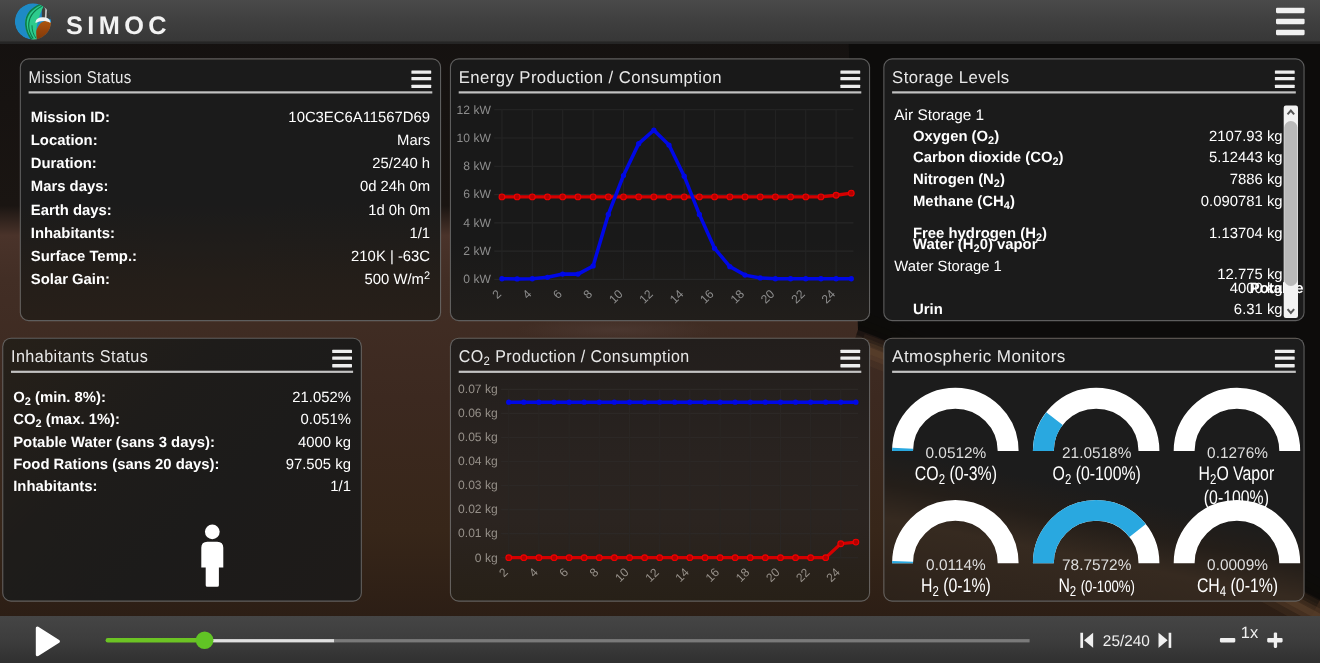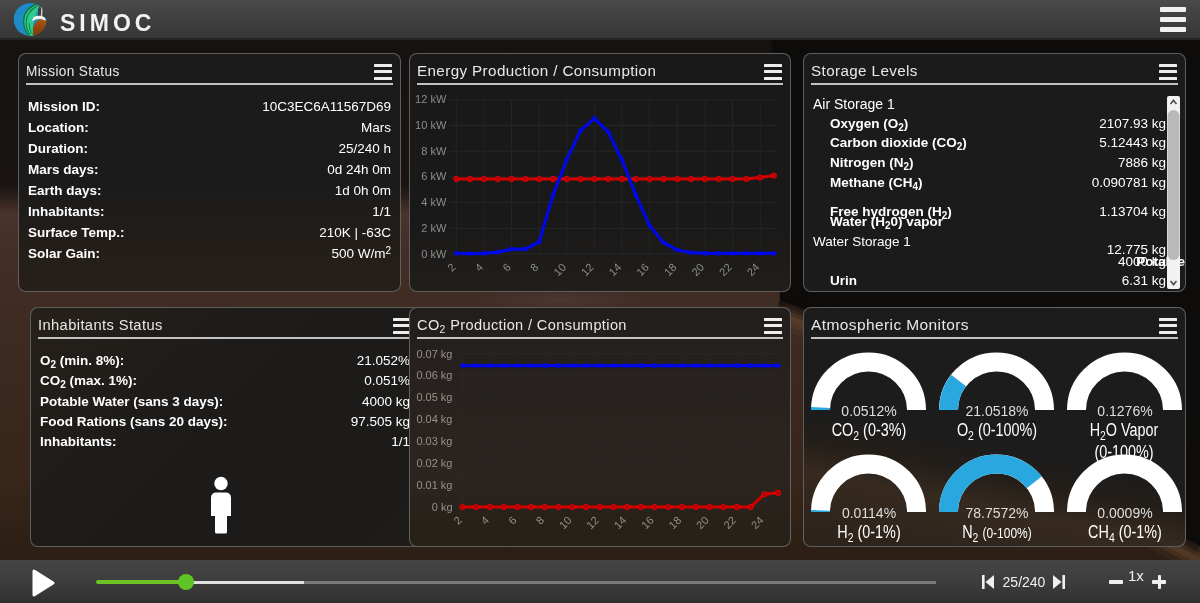--- a/index.html
+++ b/index.html
@@ -249,21 +249,21 @@
         <div style="position:absolute;left:26px;right:0;top:177.29999999999998px;height:20px;font-size:13.5px;font-weight:bold;">Urin<span style="position:absolute;right:19px;top:0;font-weight:normal;">6.31 kg</span></div>
       </div>
       <div style="position:absolute;right:5px;top:42px;width:13px;height:193px;background:#f2f2f2;border-radius:2px;">
         <svg width="13" height="193" style="position:absolute;left:0;top:0;">
           <polyline points="3.5,8 6.5,4.5 9.5,8" fill="none" stroke="#555" stroke-width="1.8"></polyline>
           <polyline points="3.5,185 6.5,188.5 9.5,185" fill="none" stroke="#555" stroke-width="1.8"></polyline>
           <rect x="0.5" y="14" width="12" height="150" rx="6" fill="#b9b9b9"></rect>
         </svg>
       </div>
     </div>
-    <div class="panel" style="left:30px;top:307px;width:390px;height:240px;background:linear-gradient(135deg, #262019 0%, #1e1c1a 35%, #1c1b1a 60%, #1e1b19 100%);">
+    <div class="panel" style="left:2px;top:307px;width:327px;height:240px;background:linear-gradient(135deg, #262019 0%, #1e1c1a 35%, #1c1b1a 60%, #1e1b19 100%);">
       <div class="ptitle" style="transform:scaleX(0.95)">Inhabitants Status</div>
       <div class="pburger">
         <div style="top:9.5px"></div>
         <div style="top:16px"></div>
         <div style="top:22.5px"></div>
       </div>
       <div class="prule"></div>
       <div class="row" style="top:45px">
         <b>O<sub>2</sub> (min. 8%):</b>
         <span class="v">21.052%</span>

